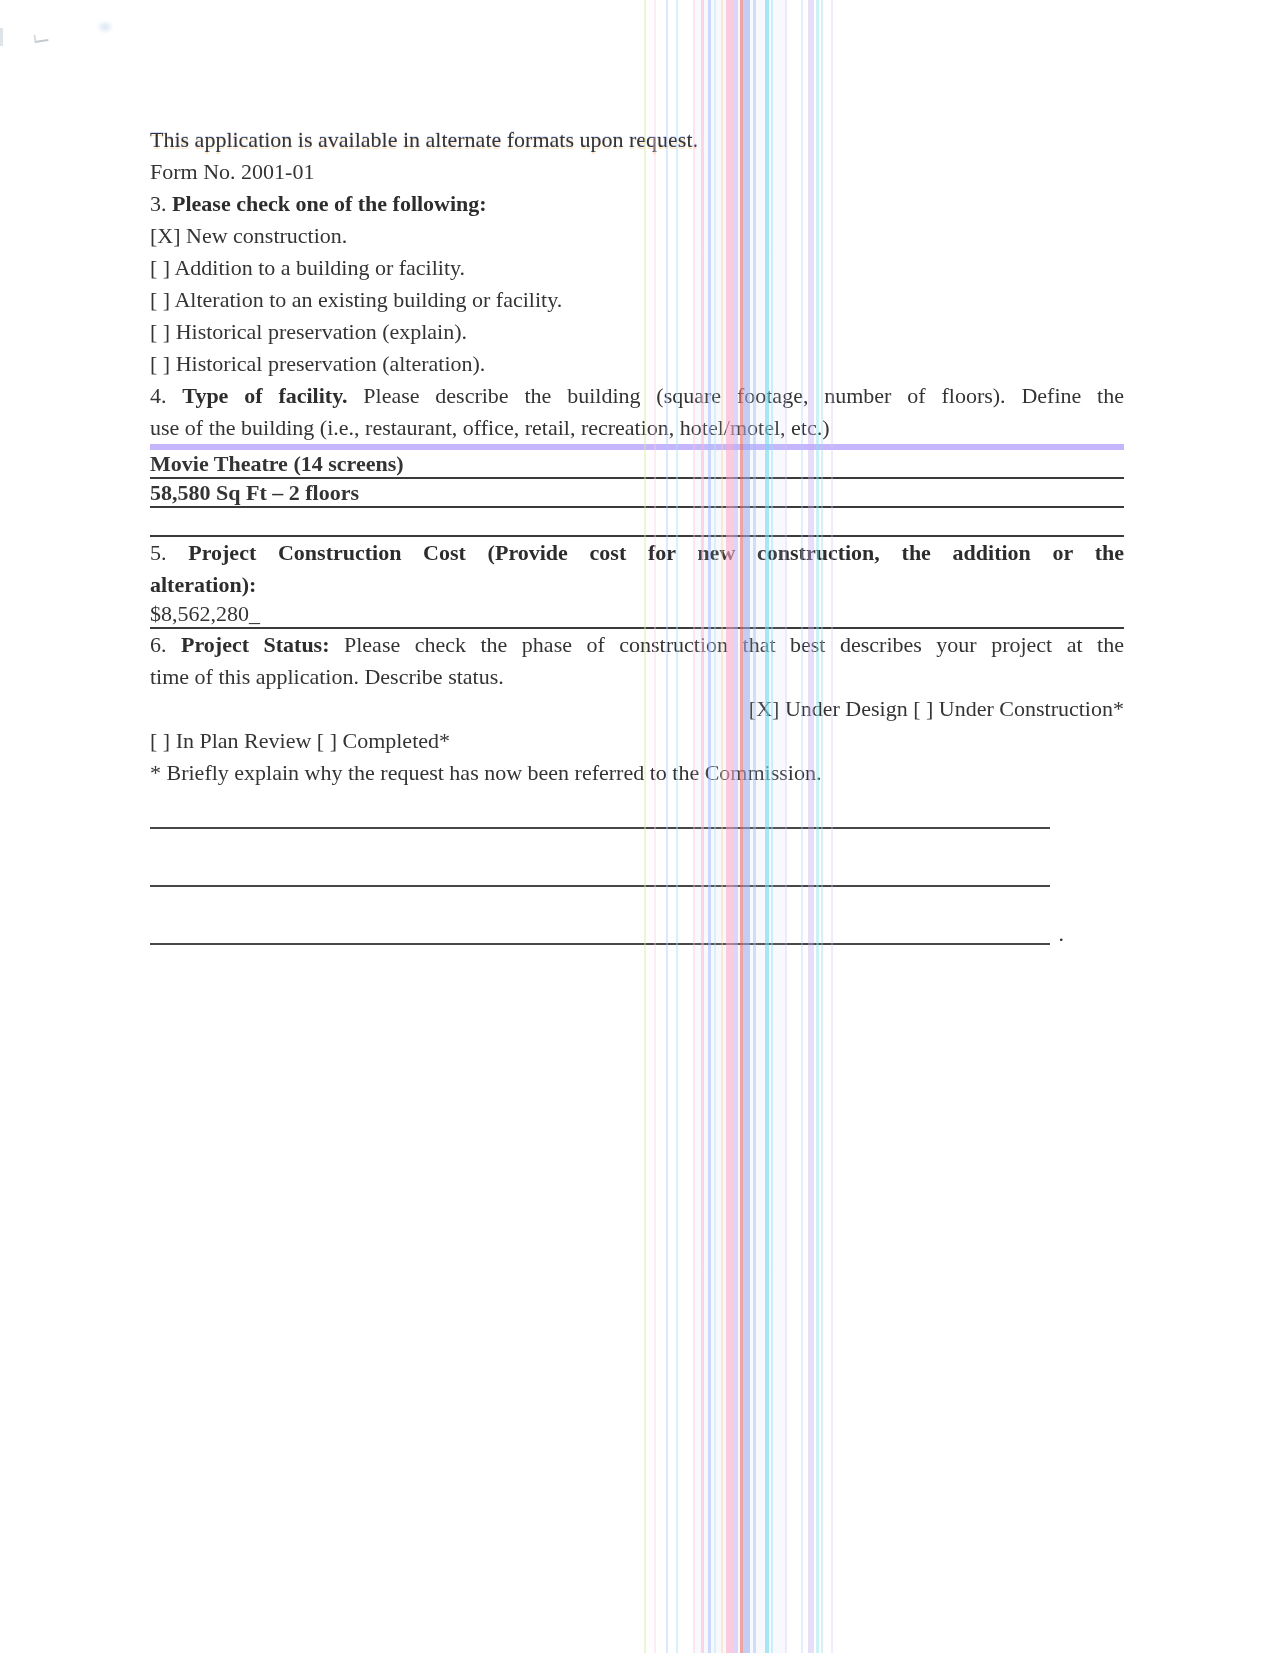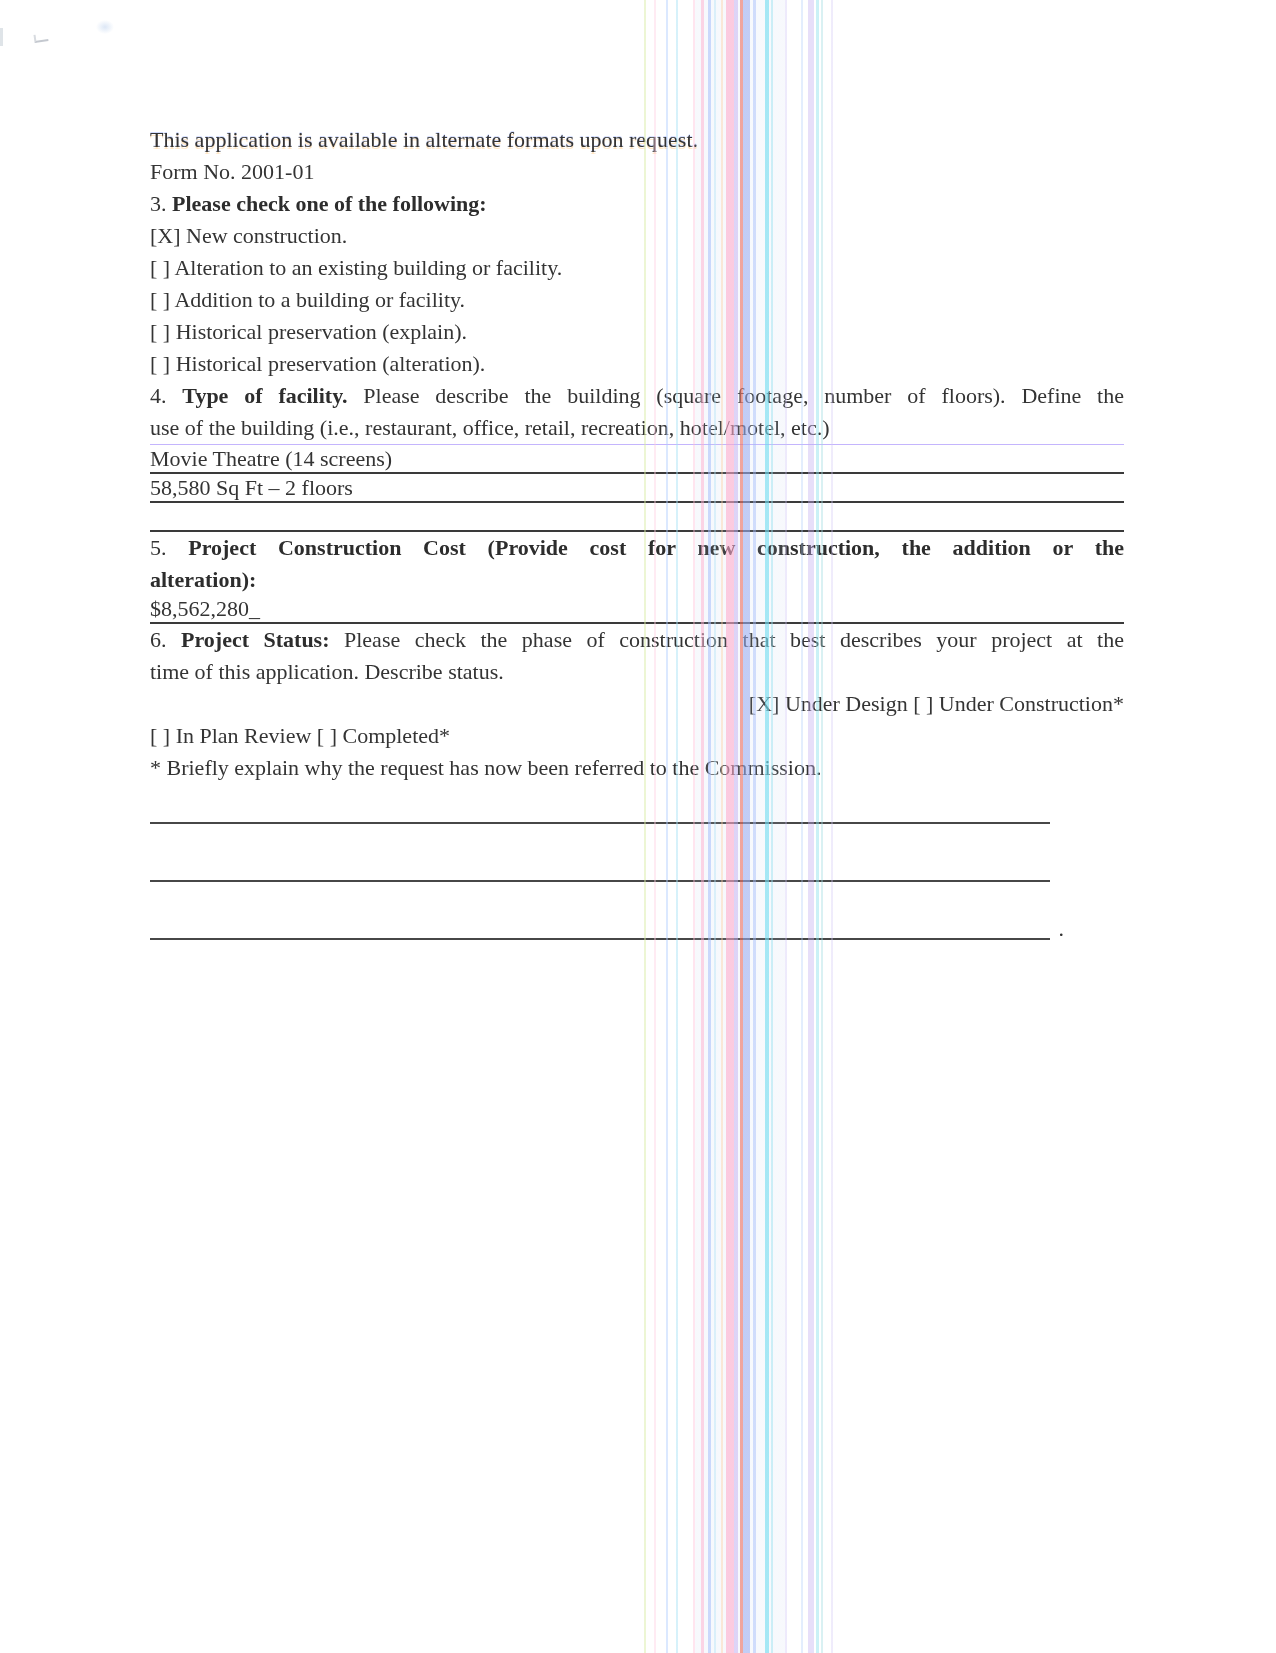--- a/index.html
+++ b/index.html
@@ -92,21 +92,21 @@
 
   .fringe{text-shadow:0 -1.5px 0 rgba(70,110,255,.25), 0 1.5px 0 rgba(255,170,60,.30);}
 
   .jline{text-align:justify;text-align-last:justify;}
 
   .chk{margin-top:25px;}
   .box{white-space:pre;}
 
   .sec4{margin-top:52px;}
 
-  .lines4{margin-top:14px;border-top:1px solid #c4b5fd;}
+  .lines4{margin-top:14px;border-top:6px solid #c4b5fd;font-weight:bold;}
   .lines4 .row{height:27px;line-height:27px;border-bottom:2px solid #3a3a3a;overflow:visible;}
 
   .sec5{margin-top:35px;}
   .value-row{
     margin-top:-6px;height:26px;line-height:26px;
     border-bottom:2px solid #3a3a3a;
   }
 
   .sec6{margin-top:34px;}
   .status1{margin-top:25px;text-align:right;}
@@ -133,24 +133,24 @@
 
     <div class="fringe">This application is available in alternate formats upon request.</div>
     <div>Form No. 2001-01</div>
 
     <div><span>3.</span> <b>Please check one of the following:</b></div>
 
     <div class="chk">
       <span class="box">[X]</span> <span>New construction.</span>
     </div>
     <div class="chk">
-      <span class="box">[ ]</span> <span>Alteration to an existing building or facility.</span>
+      <span class="box">[ ]</span> <span>Addition to a building or facility.</span>
     </div>
     <div class="chk">
-      <span class="box">[ ]</span> <span>Addition to a building or facility.</span>
+      <span class="box">[ ]</span> <span>Alteration to an existing building or facility.</span>
     </div>
     <div class="chk">
       <span class="box">[ ]</span> <span>Historical preservation (explain).</span>
     </div>
     <div class="chk">
       <span class="box">[ ]</span> <span>Historical preservation (alteration).</span>
     </div>
 
     <div class="sec4">
       <div class="jline"><span>4.</span> <b>Type of facility.</b> <span>Please describe the building (square footage, number of floors). Define the</span></div>

